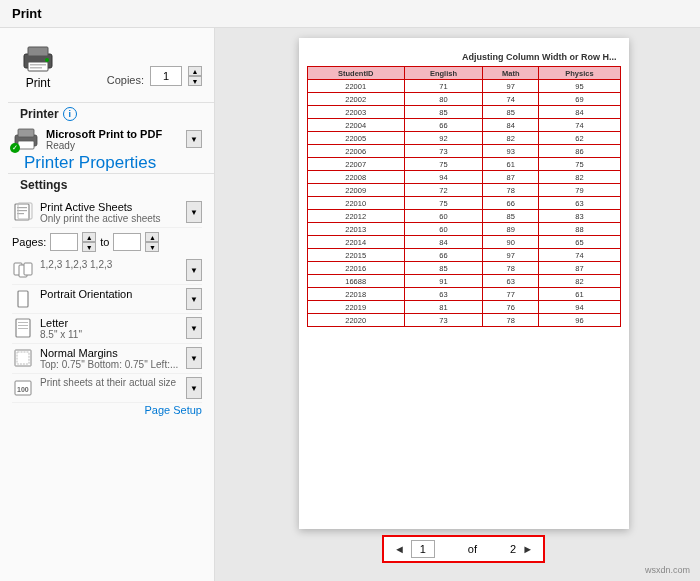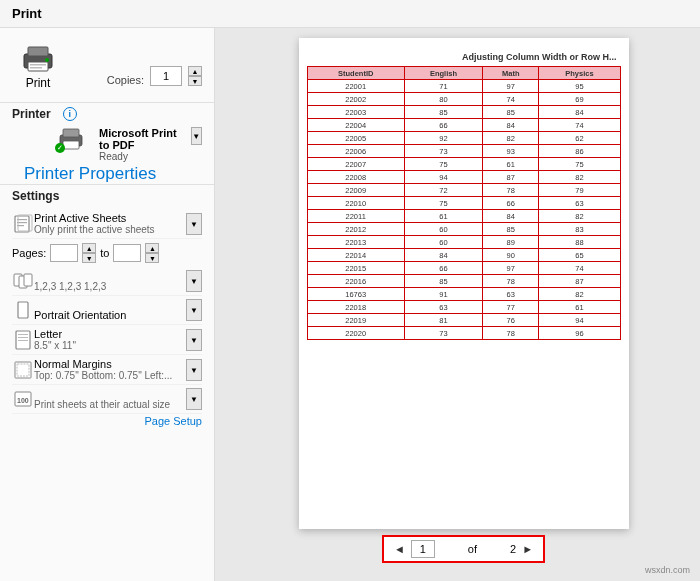--- a/index.html
+++ b/index.html
@@ -85,45 +85,45 @@
       gap: 2px;
       cursor: pointer;
       padding: 4px 8px;
       border: none;
       background: none;
     }
     .printer-icon-svg { width: 36px; height: 30px; }
     .section-header {
       display: flex;
       align-items: center;
-      gap: 12px;
+      gap: 4px;
       padding: 4px 12px 2px 12px;
       font-size: 12px;
       font-weight: 600;
       color: #222;
       border-top: 1px solid #e0e0e0;
+      margin-left: 8px;
     }
     .info-icon {
       width: 14px;
       height: 14px;
       border-radius: 50%;
       border: 1px solid #0078d4;
       color: #0078d4;
       font-size: 9px;
       display: flex;
       align-items: center;
       justify-content: center;
       cursor: pointer;
     }
     .printer-row {
       padding: 4px 12px 2px 12px;
       display: flex;
-      align-items: flex-start;
-      gap: 14px;
-      margin-left: 45px;
+      align-items: center;
+      gap: 6px;
     }
     .printer-name { font-size: 11px; font-weight: 600; }
     .printer-status { font-size: 10px; color: #555; }
     .dropdown-btn {
       margin-left: auto;
       background: #e8e8e8;
       border: 1px solid #aaa;
       width: 16px;
       height: 18px;
       cursor: pointer;
@@ -138,22 +138,22 @@
       cursor: pointer;
       text-align: right;
       padding: 0 12px 4px 12px;
       text-decoration: none;
     }
     .settings-section {
       padding: 4px 12px 4px 12px;
     }
     .setting-item {
       display: flex;
-      align-items: flex-end;
-      gap: 0;
+      align-items: flex-start;
+      gap: 6px;
       padding: 3px 0;
       border-bottom: 1px solid #f0f0f0;
     }
     .setting-icon {
       width: 22px;
       height: 22px;
       display: flex;
       align-items: center;
       justify-content: center;
       flex-shrink: 0;
@@ -534,26 +534,20 @@
                 <td>78</td>
                 <td>79</td>
               </tr>
               <tr>
                 <td>22010</td>
                 <td>75</td>
                 <td>66</td>
                 <td>63</td>
               </tr>
               <tr>
-                <td>22011</td>
-                <td>61</td>
-                <td>84</td>
-                <td>82</td>
-              </tr>
-              <tr>
                 <td>22012</td>
                 <td>60</td>
                 <td>85</td>
                 <td>83</td>
               </tr>
               <tr>
                 <td>22013</td>
                 <td>60</td>
                 <td>89</td>
                 <td>88</td>
@@ -570,21 +564,21 @@
                 <td>97</td>
                 <td>74</td>
               </tr>
               <tr>
                 <td>22016</td>
                 <td>85</td>
                 <td>78</td>
                 <td>87</td>
               </tr>
               <tr>
-                <td>16763</td>
+                <td>16688</td>
                 <td>91</td>
                 <td>63</td>
                 <td>82</td>
               </tr>
               <tr>
                 <td>22018</td>
                 <td>63</td>
                 <td>77</td>
                 <td>61</td>
               </tr>

